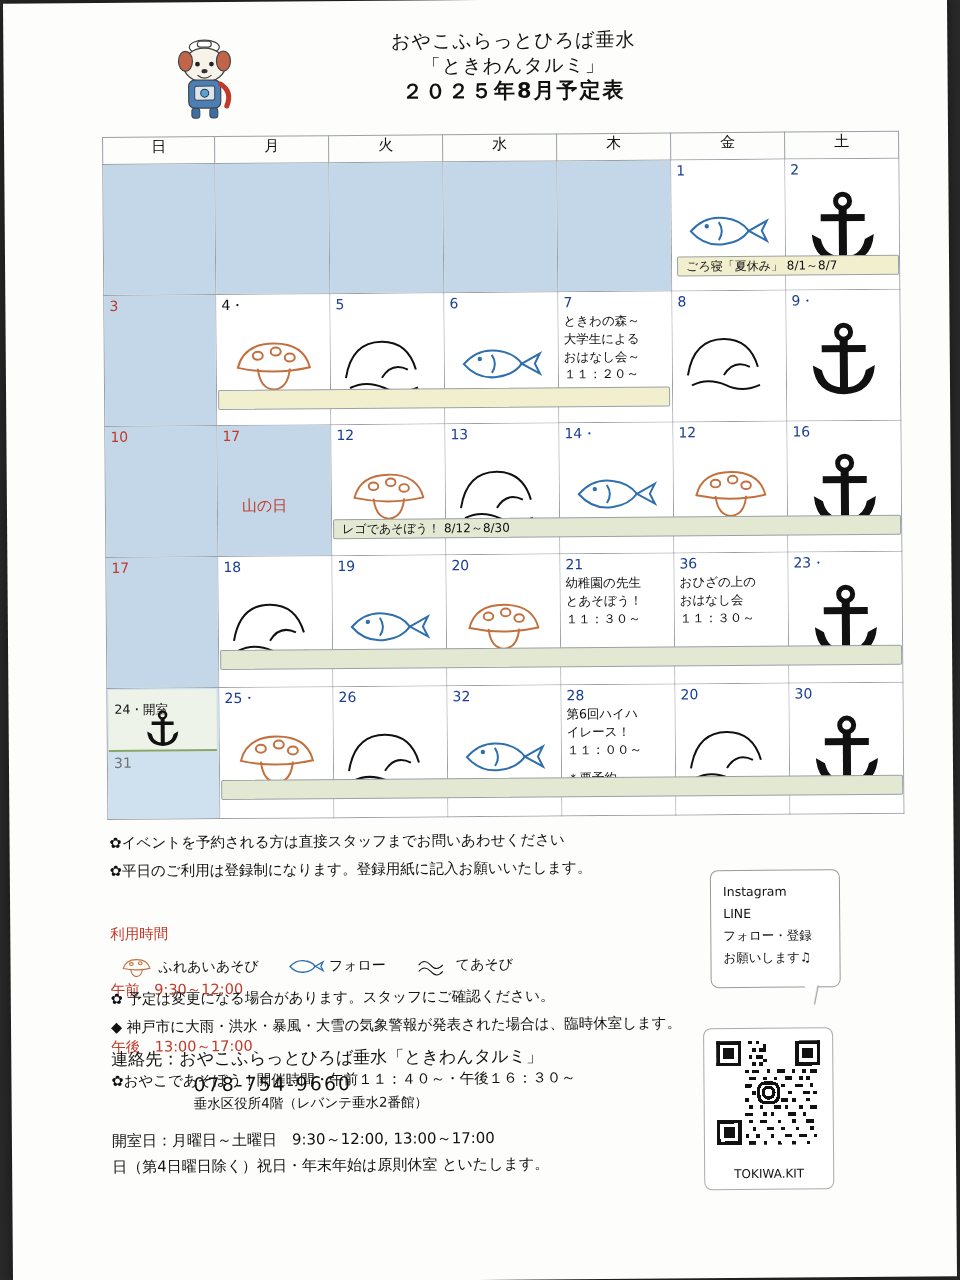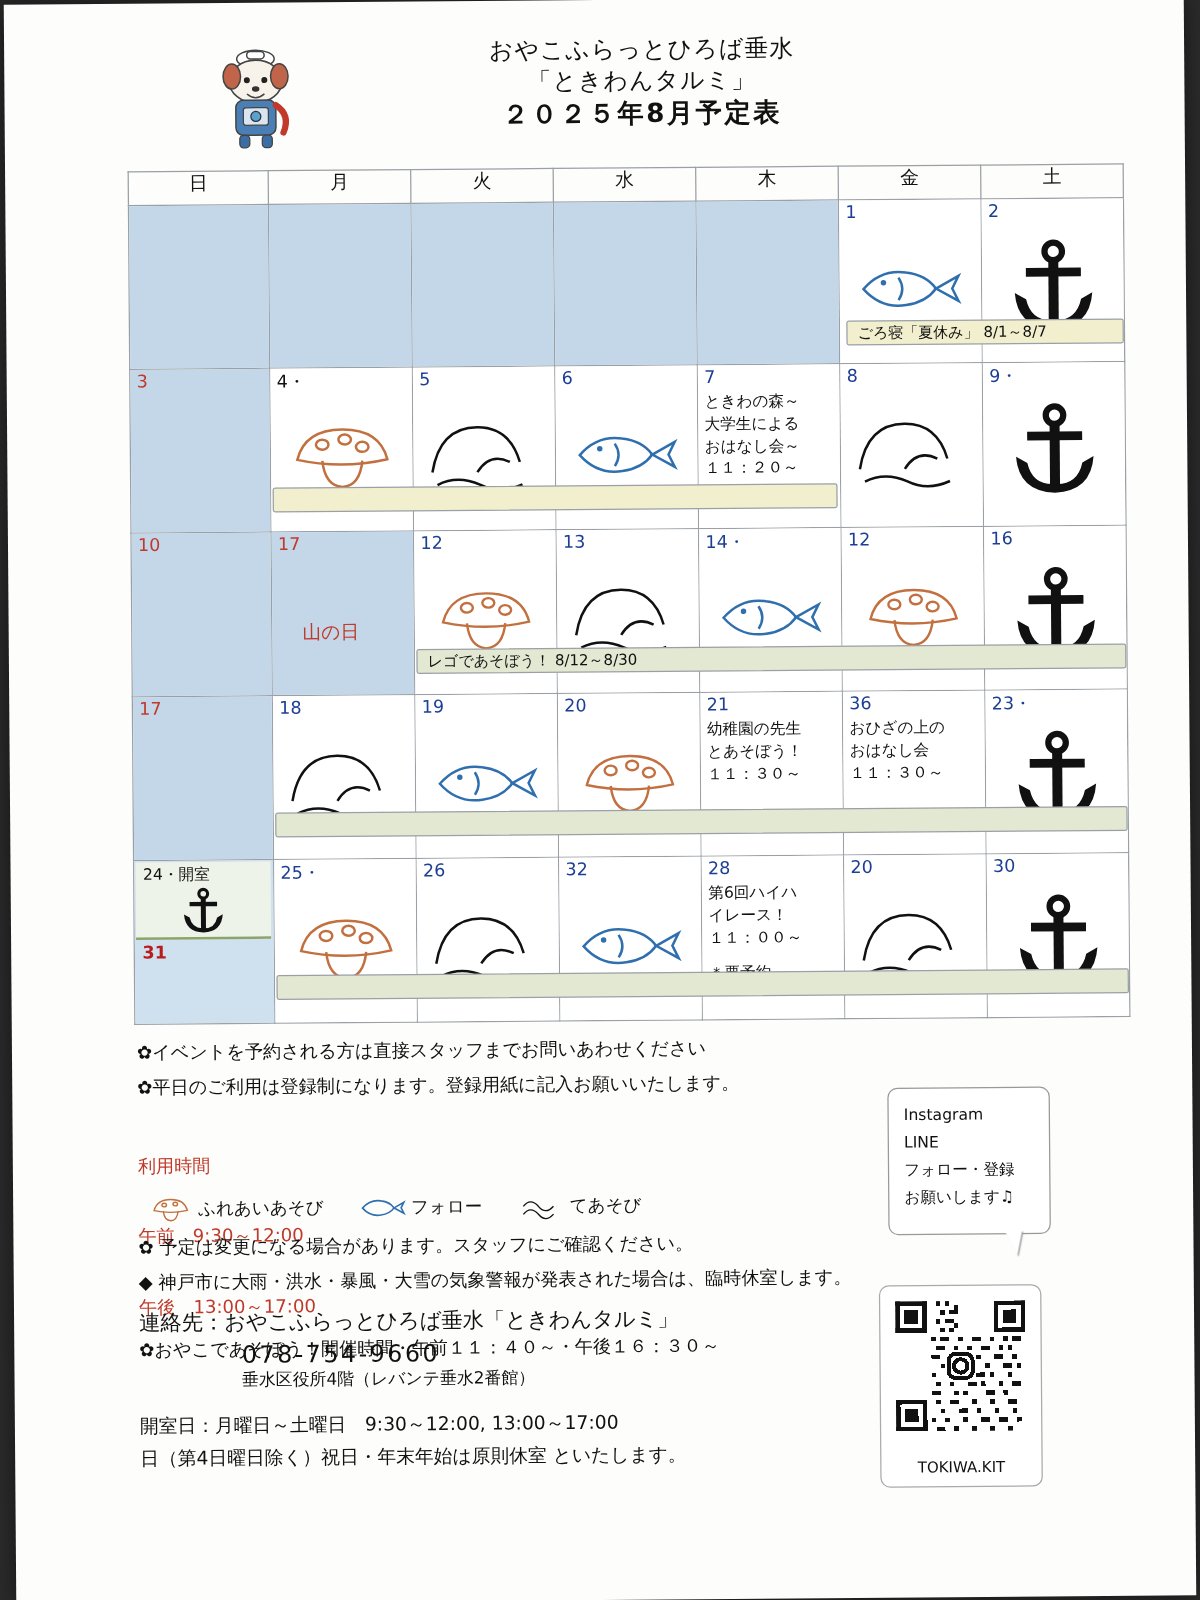--- a/index.html
+++ b/index.html
@@ -100,30 +100,30 @@
   .bar.y{background:#f2efcf;}
   .bar.g{background:#e3e8d2;}
 
   .openroom{
     position:absolute; left:1px; top:1px; width:108px; height:62px;
     background:#eef3ea;
     border-bottom:2px solid #8aa56a;
     box-sizing:border-box;
   }
   .openroom .lab{
-    position:absolute; left:6px; top:2px; font-size:12.5px; color:#111;
+    position:absolute; left:6px; top:12px; font-size:12.5px; color:#111;
   }
   .openroom .anc{
     position:absolute; left:0; right:0; top:20px; text-align:center;
   }
   .cell31{
     position:absolute; left:1px; top:64px; width:108px; height:62px;
     background:#cfe0ee;
   }
-  .cell31 .daynum{color:#b91c1c;font-weight:bold;}
+  .cell31 .daynum{color:#737373;}
 
   
   .notes{
     position:absolute; left:100px; top:826px; width:700px;
     color:#111;
   }
   .n{font-size:14.5px; line-height:1.95; white-space:pre-line;}
   .n.red{color:#c0392b;}
 
   .playrow{

